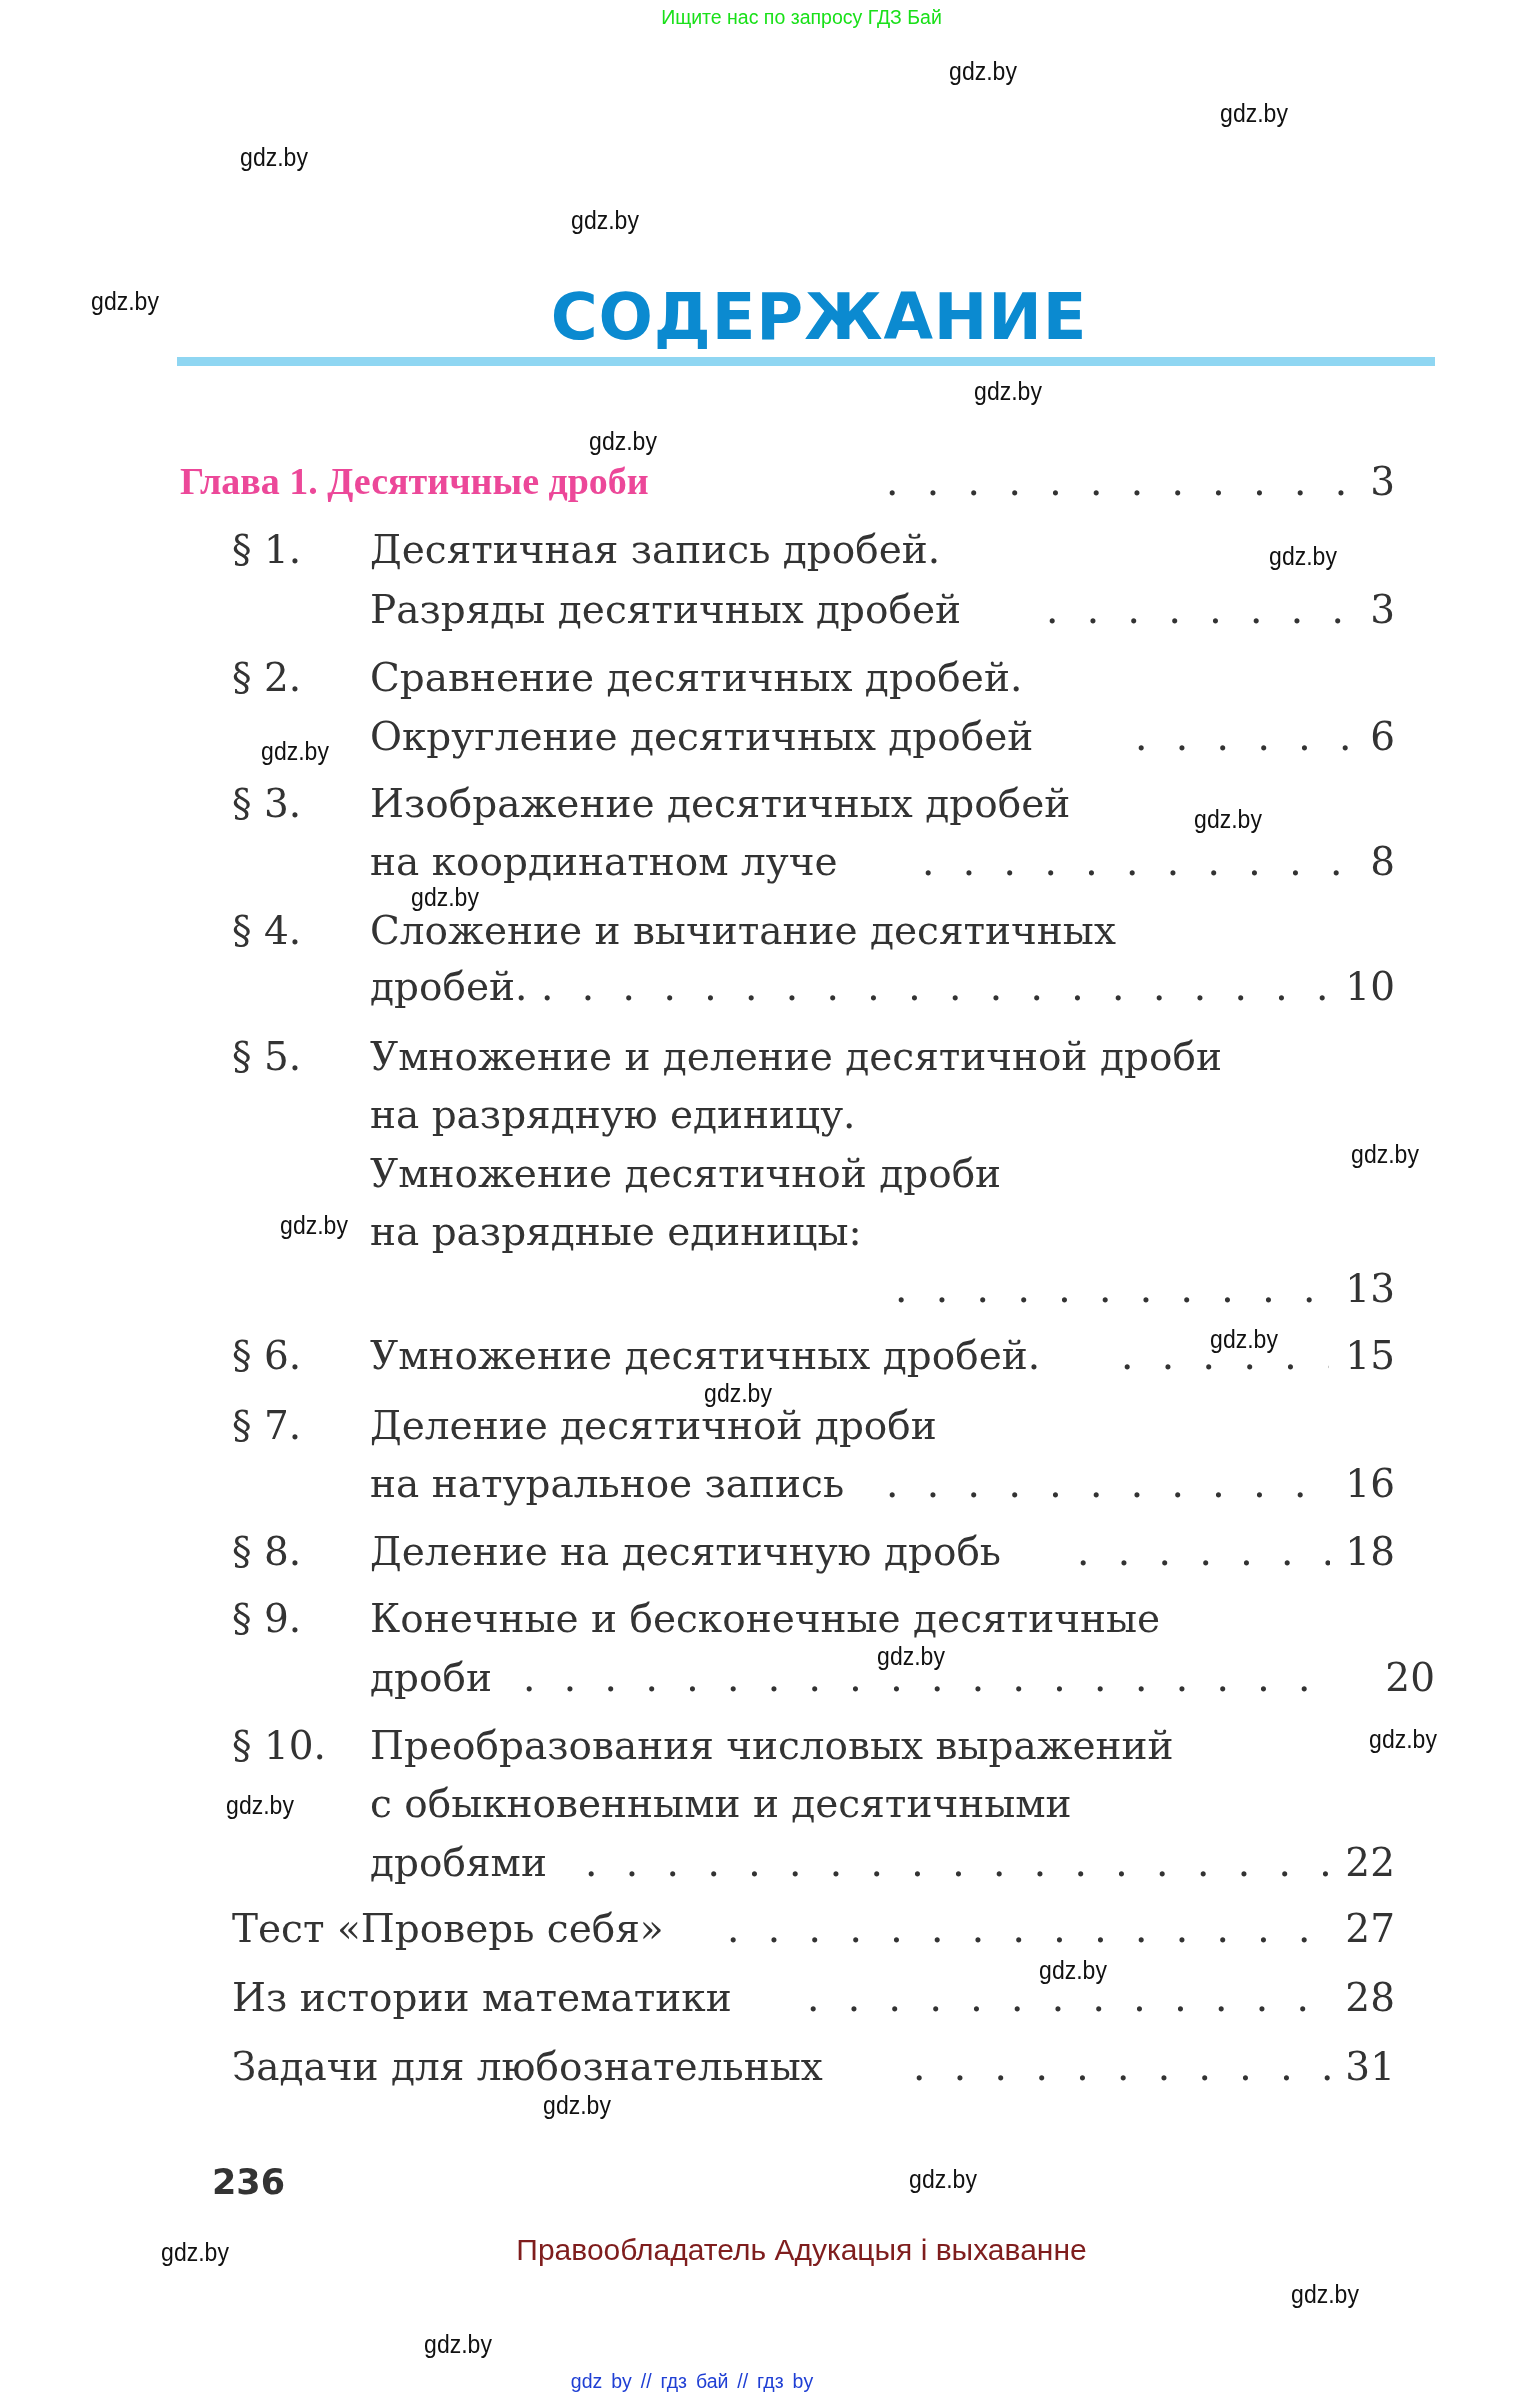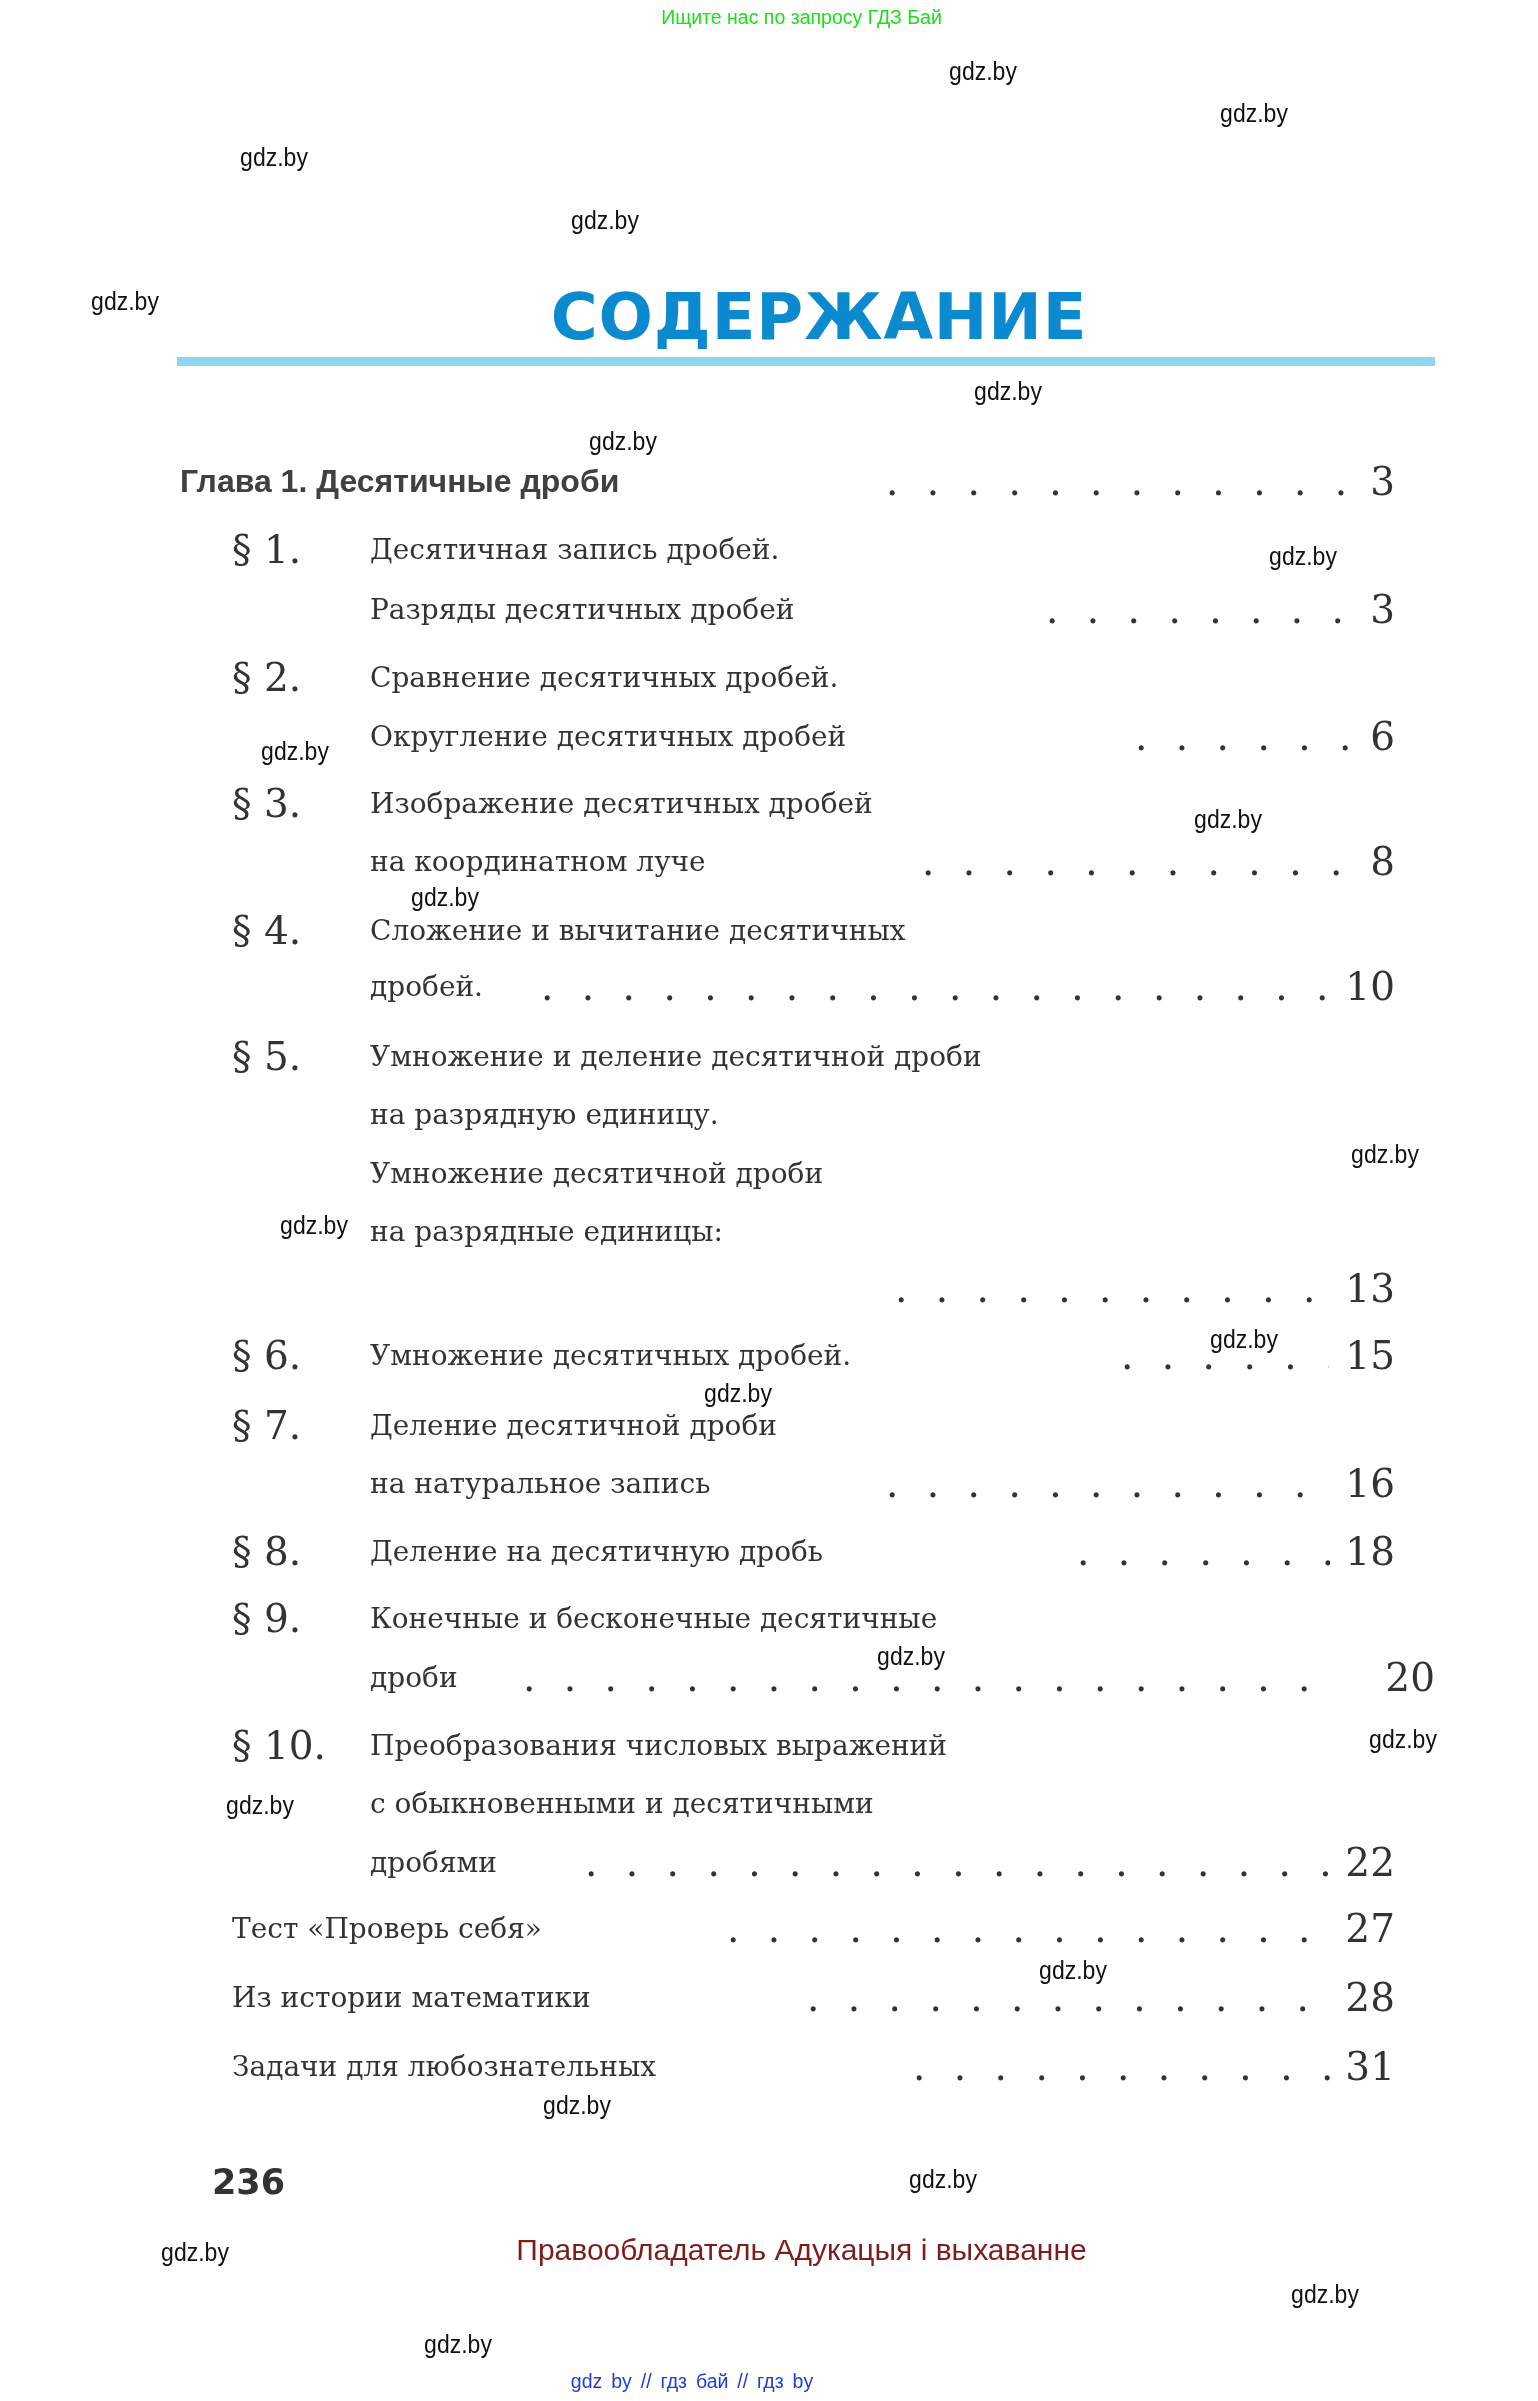--- a/index.html
+++ b/index.html
@@ -2,23 +2,23 @@
 <html style="font-size:14px"><head>
 <meta charset="utf-8">
 <style>
   html, body { margin:0; padding:0; background:#ffffff; }
   body { width:1539px; height:2401px; position:relative; overflow:hidden; font-family:"DejaVu Serif", serif; color:#333333; }
   .abs { position:absolute;padding-left:32px; }
   .top-banner { left:0; width:1539px; top:3.5px; text-align:center; font-family:"Liberation Sans", sans-serif; font-size:19.5px; color:#19e019; line-height:26.6px; }
   .title { left:0; width:1574px; top:282px; text-align:center; font-family:"DejaVu Sans", sans-serif; font-weight:bold; font-size:64px; line-height:71px; color:#0b8ad0; letter-spacing:0.9px; }
   .rule { left:177px; top:357px; width:1226px; height:8.9px; background:#8fd6f2; }
   .toc-line { position:absolute; left:0; width:1539px; height:59px; line-height:59px; white-space:nowrap; }
-  .chapter { font-family:Liberation Sans, sans-serif; font-weight:bold; color:#404040; font-size:32px; }
+  .chapter { font-family:Liberation Serif, serif; font-weight:bold; color:#ec4899; font-size:38px; }
   .num-label { position:absolute; left:232px; font-size:39px; color:#333; }
-  .entry-text { position:absolute; left:370px; font-size:28px; color:#333; }
+  .entry-text { position:absolute; left:370px; font-size:39px; color:#333; }
   .entry-text.full { left:232px; }
   .leader { position:absolute; font-size:39px; color:#333; letter-spacing:8px; overflow:hidden; }
   .page-no { position:absolute; right:144px; font-size:39px; color:#333; text-align:right; }
   .wm { position:absolute; font-family:"Liberation Sans", sans-serif; font-size:25px; color:#111; line-height:28px; transform:translate(-50%,-50%) scaleX(0.92); white-space:nowrap; }
   .page-number { left:180px; top:2161px; font-family:"DejaVu Sans", sans-serif; font-weight:bold; font-size:35px; color:#333; line-height:43px; }
   .copyright { left:0; width:1539px; top:2223px; text-align:center; font-family:"Liberation Sans", sans-serif; font-size:30px; color:#7f1d1d; line-height:53px; }
   .footer { left:0; width:1320px; top:2369px; text-align:center; font-family:"Liberation Sans", sans-serif; font-size:19.5px; color:#1f3fd4; line-height:25px; word-spacing:3.5px; }
 </style>
 </head>
 <body>

